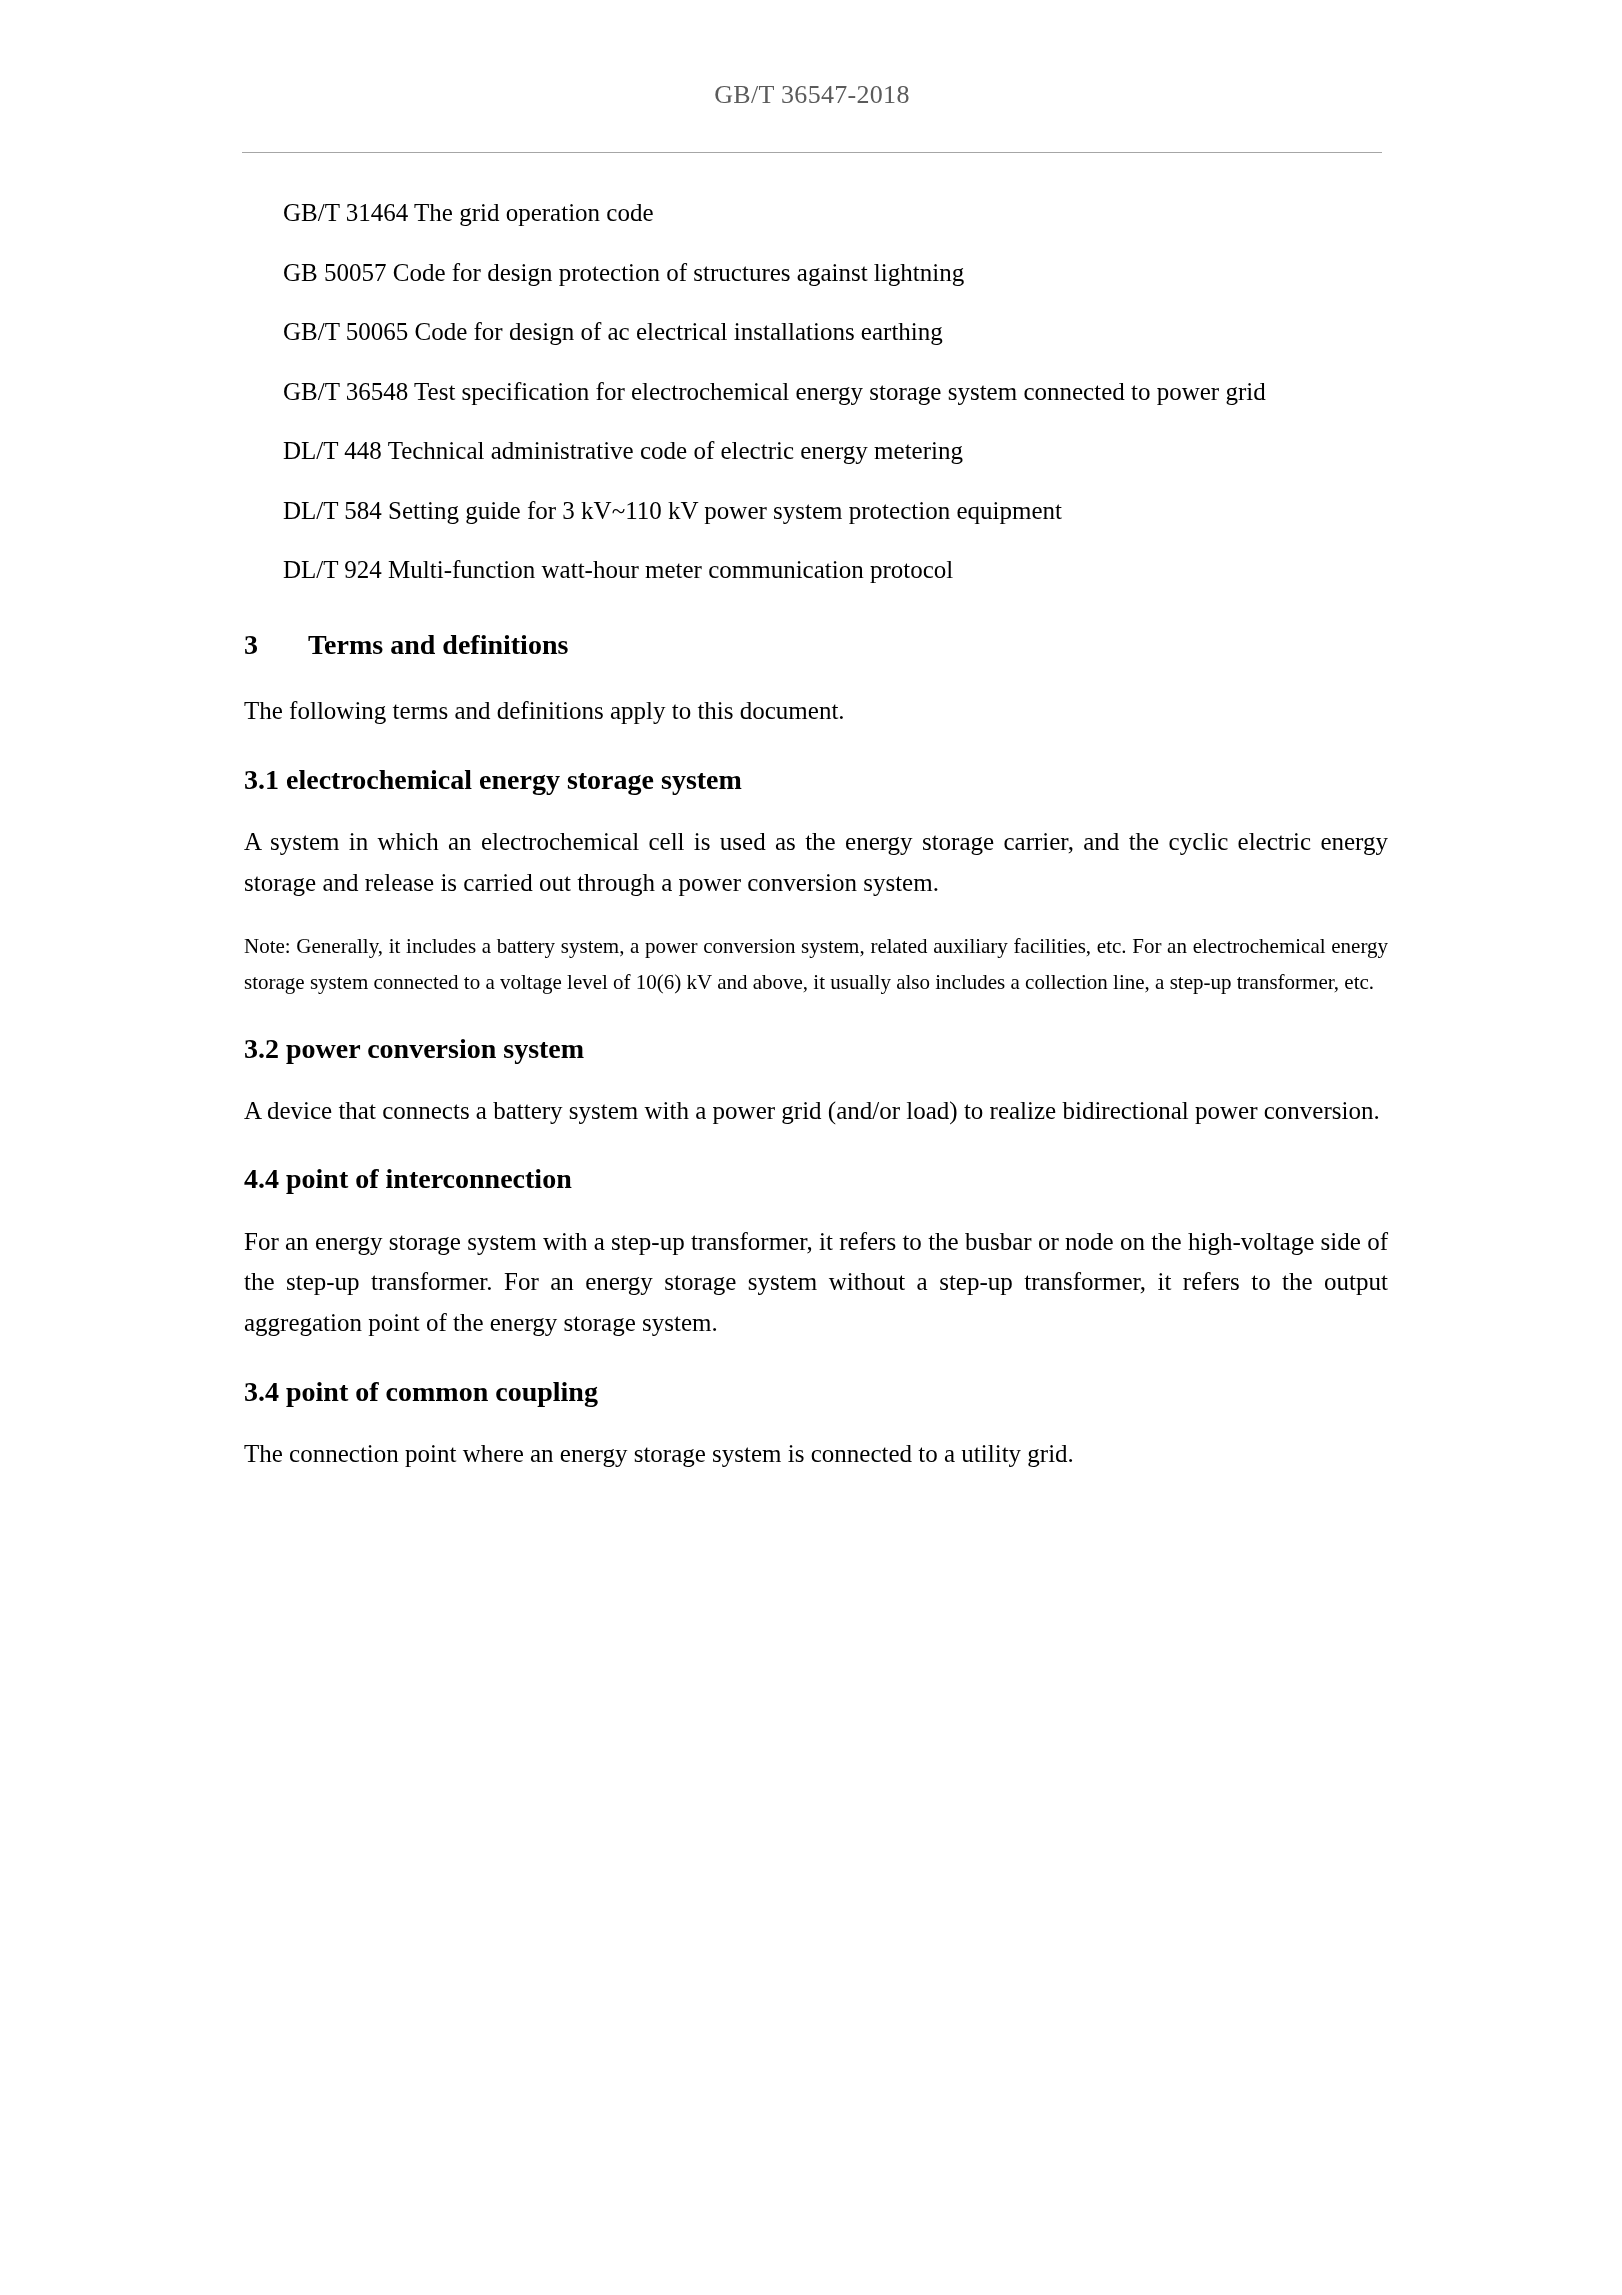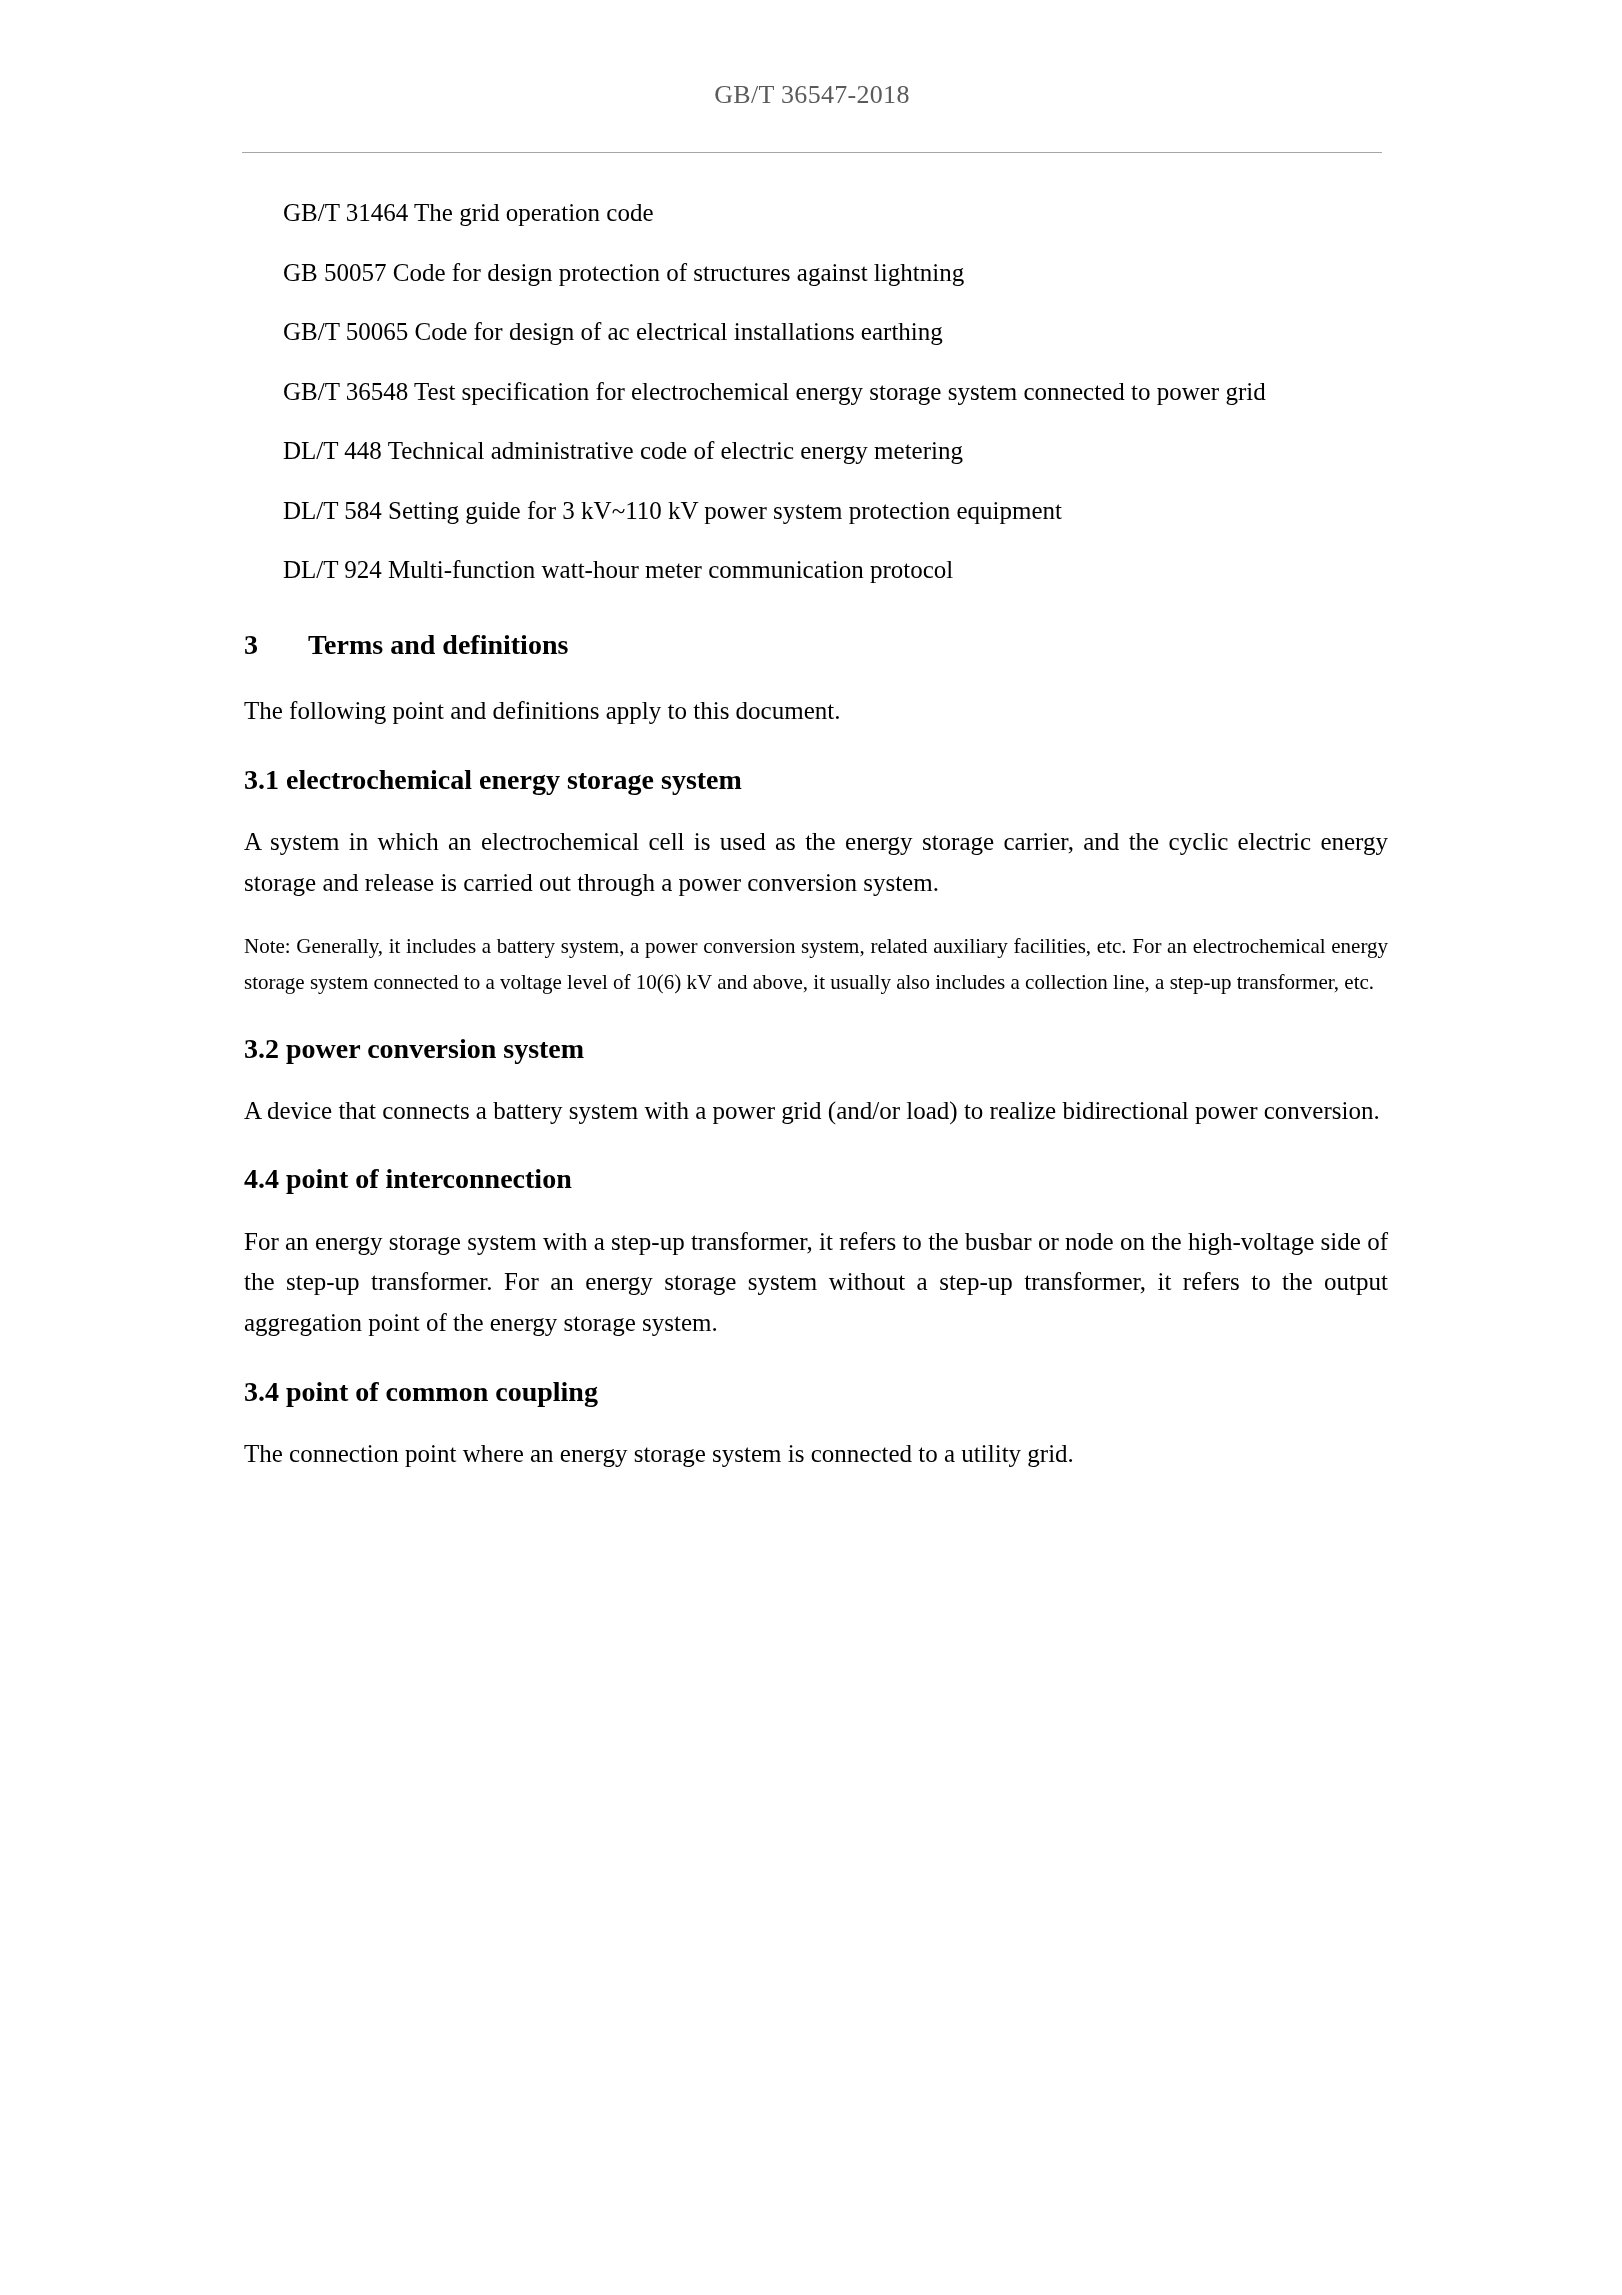--- a/index.html
+++ b/index.html
@@ -154,21 +154,21 @@
       <li class="ref-item">DL/T 448 Technical administrative code of electric energy metering</li>
       <li class="ref-item">DL/T 584 Setting guide for 3 kV~110 kV power system protection equipment</li>
       <li class="ref-item">DL/T 924 Multi-function watt-hour meter communication protocol</li>
     </ul>
 
     <h2 class="clause-heading">
       <span class="clause-num">3</span>
       <span>Terms and definitions</span>
     </h2>
 
-    <p class="body-par">The following point and definitions apply to this document.</p>
+    <p class="body-par">The following terms and definitions apply to this document.</p>
 
     <h3 class="term-heading">3.1 electrochemical energy storage system</h3>
     <p class="body-par">A system in which an electrochemical cell is used as the energy storage carrier, and the cyclic electric energy storage and release is carried out through a power conversion system.</p>
     <p class="note-par">Note: Generally, it includes a battery system, a power conversion system, related auxiliary facilities, etc. For an electrochemical energy storage system connected to a voltage level of 10(6) kV and above, it usually also includes a collection line, a step-up transformer, etc.</p>
 
     <h3 class="term-heading">3.2 power conversion system</h3>
     <p class="body-par">A device that connects a battery system with a power grid (and/or load) to realize bidirectional power conversion.</p>
 
     <h3 class="term-heading">4.4 point of interconnection</h3>
     <p class="body-par">For an energy storage system with a step-up transformer, it refers to the busbar or node on the high-voltage side of the step-up transformer. For an energy storage system without a step-up transformer, it refers to the output aggregation point of the energy storage system.</p>

